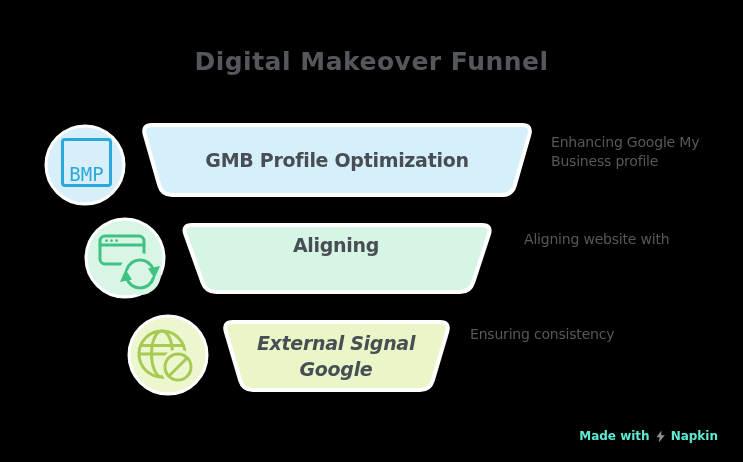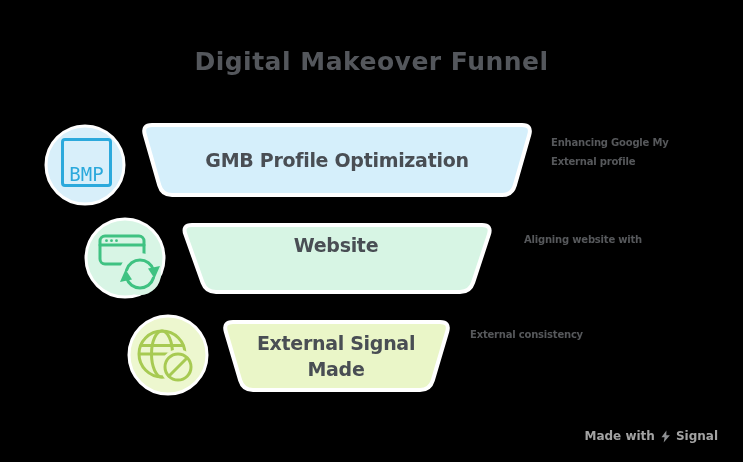--- a/index.html
+++ b/index.html
@@ -16,32 +16,32 @@
   .ring { stroke:#ffffff; stroke-width:3; }
   .glyph { fill:none; stroke-width:3; stroke-linecap:round; stroke-linejoin:round; }
   .bmp-text { font-family:"DejaVu Sans Mono", monospace; font-size:19px; font-weight:normal; }
   .stage-label {
     position:absolute; text-align:center; font-weight:bold; color:#494e54;
     font-size:19px; line-height:26px; letter-spacing:-0.3px;
   }
   .stage-label span { display:block; }
   .s1 { left:157px; top:147px; width:360px; }
   .s2 { left:176px; top:232px; width:320px; }
-  .s3 { left:206px; top:330px; width:260px; }
+  .s3 { left:206px; top:330px; width:260px;font-style:italic; }
   .ann {
-    position:absolute; font-weight:bold; color:#56585b;
-    font-size:10px; line-height:19px; letter-spacing:-0.2px;
+    position:absolute; font-weight:normal; color:#56585b;
+    font-size:14px; line-height:19px; letter-spacing:-0.2px;
   }
   .ann span { display:block; }
   .a1 { left:551px; top:133px; }
   .a2 { left:524px; top:230px; }
   .a3 { left:470px; top:325px; }
   .watermark {
     position:absolute; top:429px; right:25px; display:flex; align-items:center;
-    gap:5px; color:#a3a3a3; font-size:12px; font-weight:bold;text-align:right;
+    gap:5px; color:#5eead4; font-size:12px; font-weight:bold;text-align:right;
   }
   .watermark svg { display:block; }
 </style>
 </head>
 <body>
 
 <div class="canvas">
 
   <div class="title">Digital Makeover Funnel</div>
 
@@ -94,39 +94,39 @@
         <circle cx="178" cy="367" r="13"></circle>
         <line x1="169" y1="376" x2="187" y2="358"></line>
       </g>
     </g>
   </svg>
 
   <div class="stage-label s1">
     <span>GMB Profile Optimization</span>
   </div>
   <div class="stage-label s2">
-    <span>Website</span>
+    <span>Aligning</span>
   </div>
   <div class="stage-label s3">
     <span>External Signal</span>
-    <span>Made</span>
+    <span>Google</span>
   </div>
 
   <div class="ann a1">
     <span>Enhancing Google My</span>
-    <span>External profile</span>
+    <span>Business profile</span>
   </div>
   <div class="ann a2">
     <span>Aligning website with</span>
   </div>
   <div class="ann a3">
-    <span>External consistency</span>
+    <span>Ensuring consistency</span>
   </div>
 
   <div class="watermark">
     <span>Made with</span>
     <svg width="11" height="13" viewBox="0 0 12 13">
       <path d="M7 0 L1.6 7.2 H5 L4 13 L10.8 5.2 H6.9 Z" fill="#8e9093"></path>
     </svg>
-    <span>Signal</span>
+    <span>Napkin</span>
   </div>
 
 </div>
 
 </body></html>

